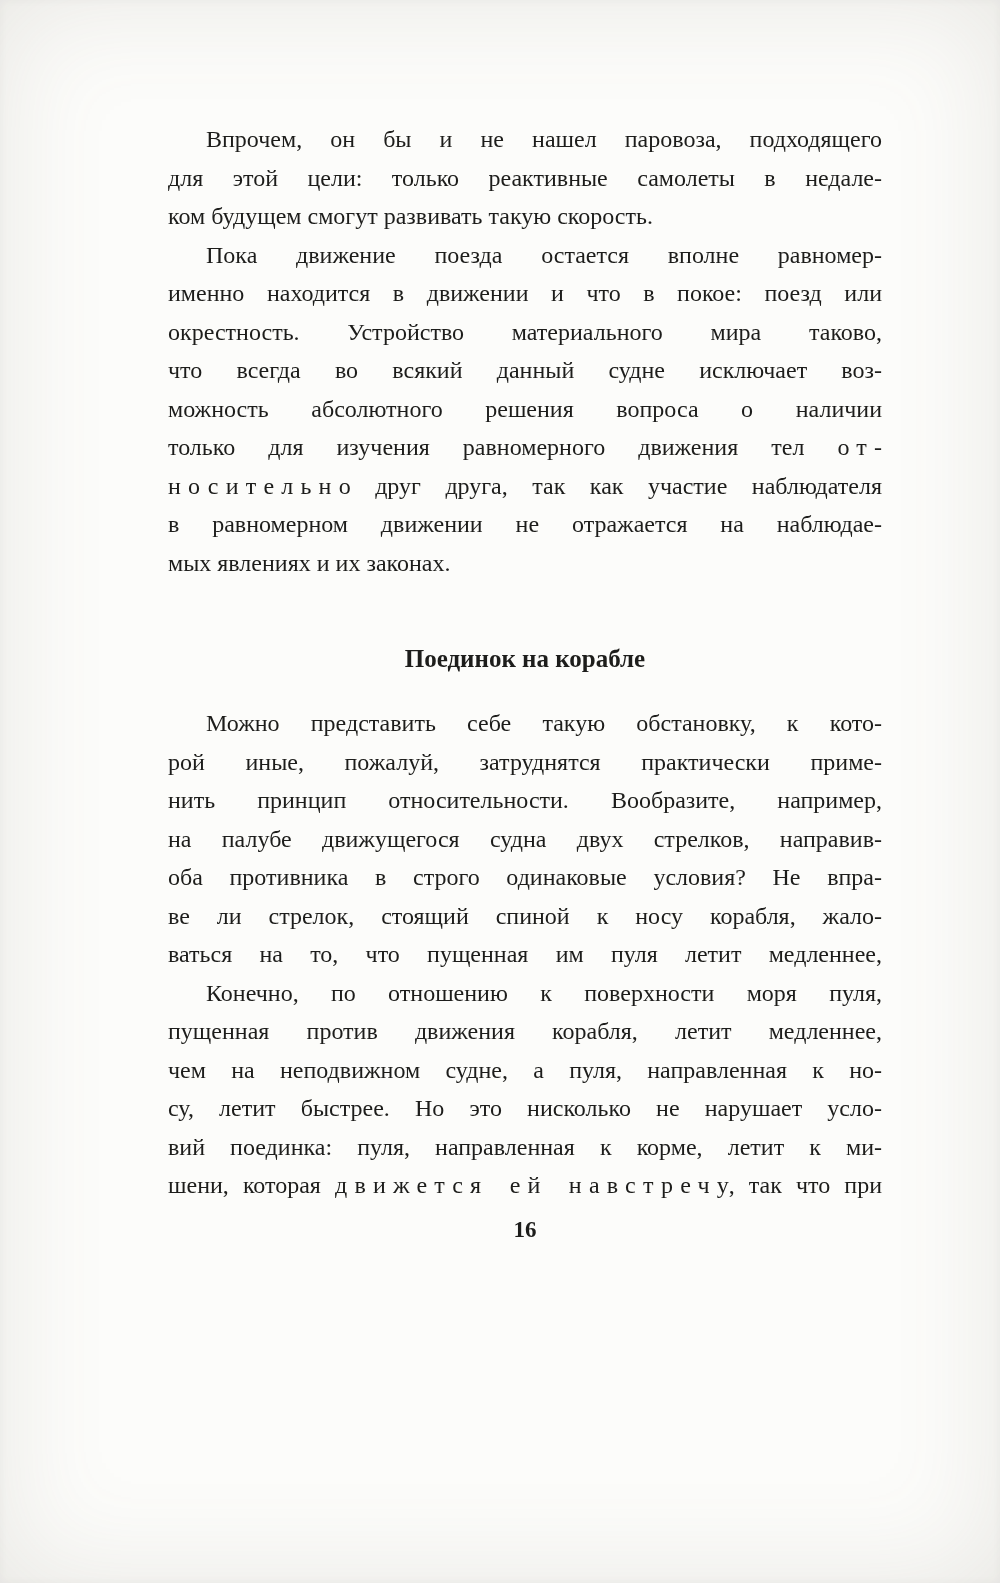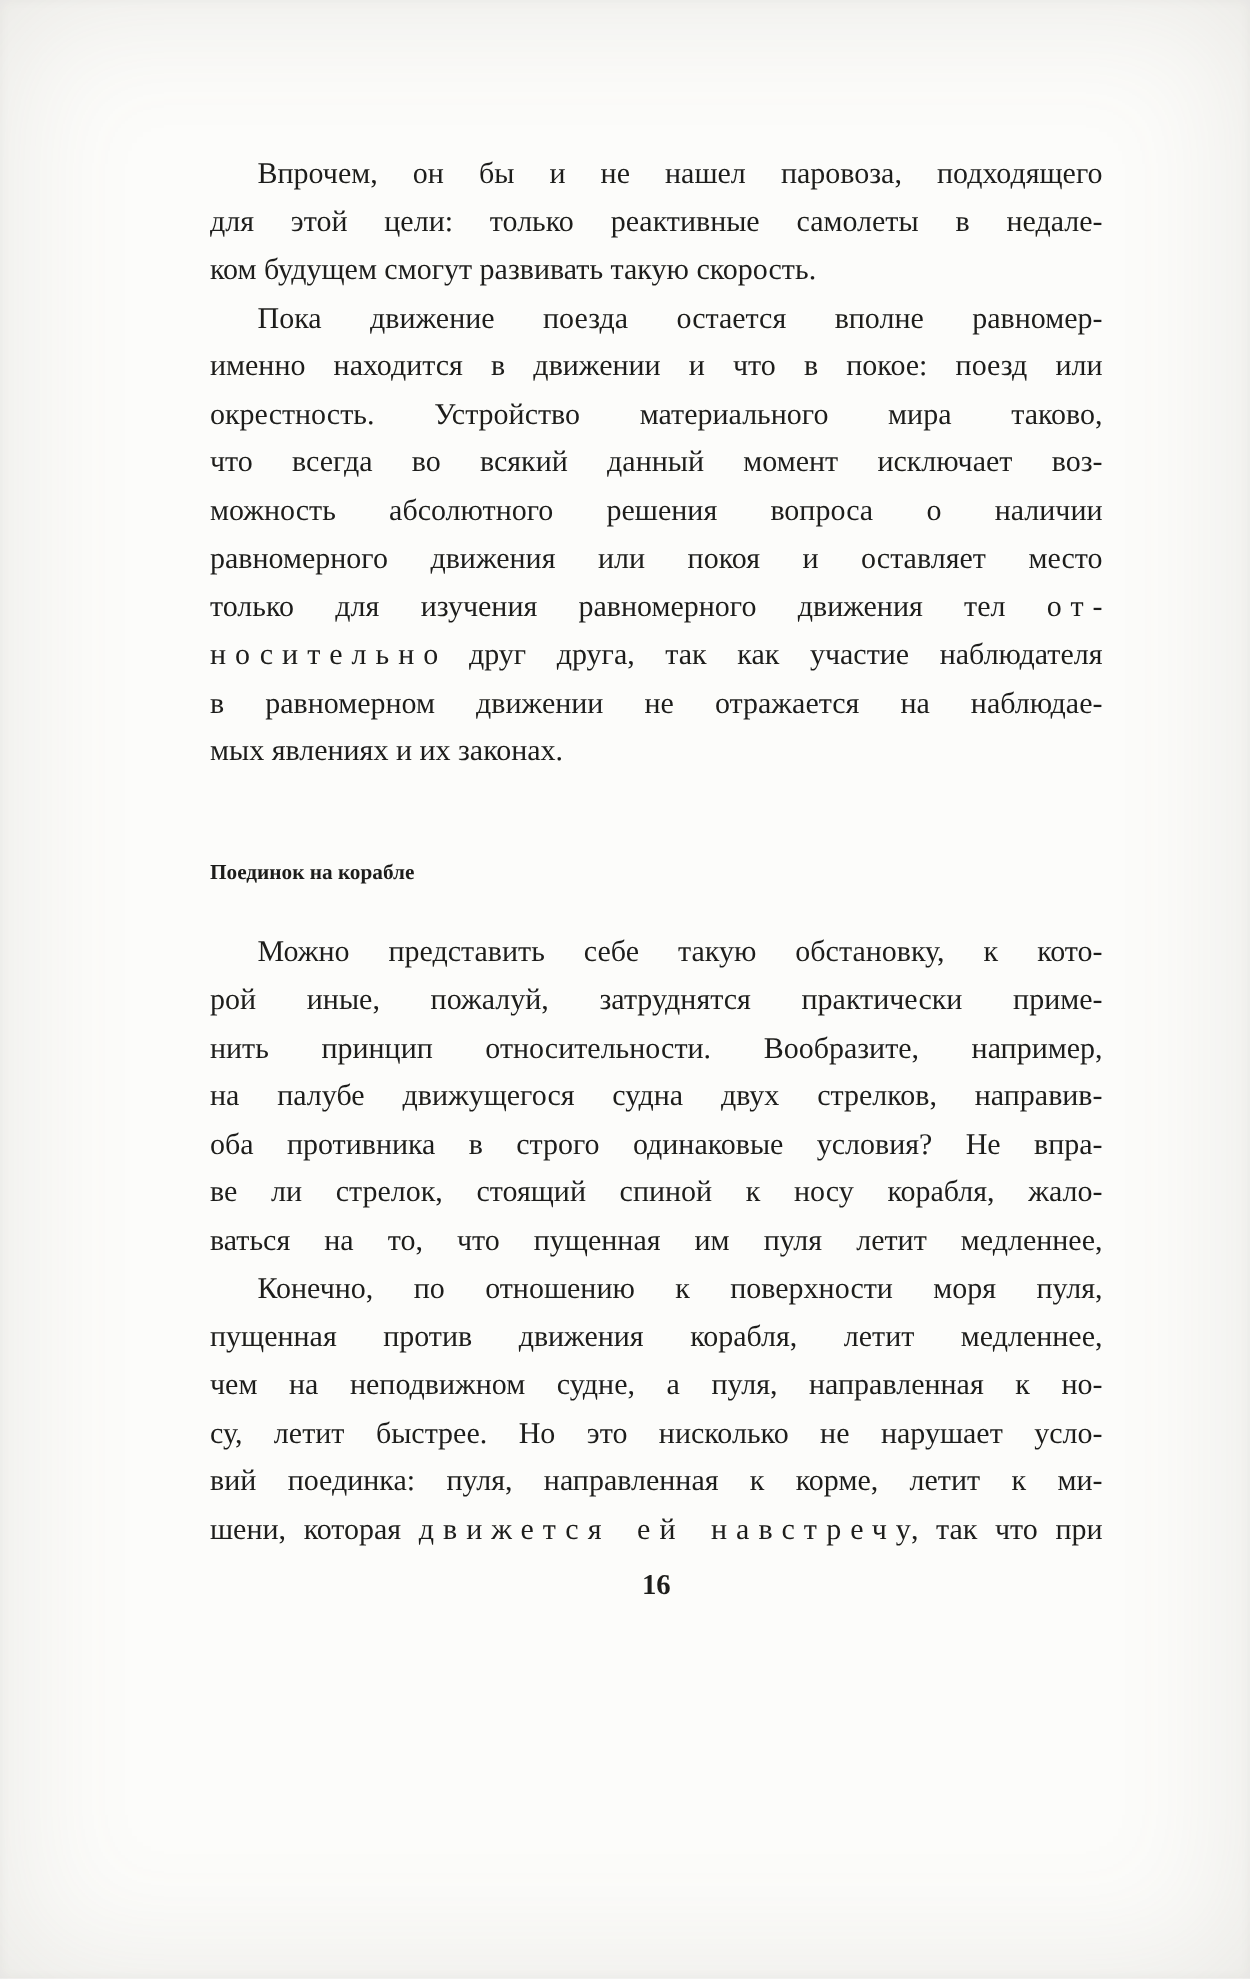--- a/index.html
+++ b/index.html
@@ -42,24 +42,24 @@
   .line.lastline { text-align-last: left; }
 
   .line.firstline { text-indent: 38px; }
 
   .spaced {
     letter-spacing: 0.30em;
     margin-right: -0.30em;
   }
 
   .section-heading {
-    font-size: 17px;
+    font-size: 25px;
     line-height: 40px;
     font-weight: bold;
-    text-align: left;
+    text-align: center;
     margin: 57px 0 25px 0;
   }
 
   .page-number {
     margin-top: 12px;
     text-align: center;
     font-size: 23px;
     font-weight: bold;
   }
 </style>
@@ -71,23 +71,22 @@
     <div id="text-blocks">
         <div class="paragraph">
           <div class="line firstline"><span>Впрочем, он бы и не нашел паровоза, подходящего</span></div>
           <div class="line"><span>для этой цели: только реактивные самолеты в недале-</span></div>
           <div class="line lastline"><span>ком будущем смогут развивать такую скорость.</span></div>
         </div>
         <div class="paragraph">
           <div class="line firstline"><span>Пока движение поезда остается вполне равномер-</span></div>
           <div class="line"><span>именно находится в движении и что в покое: поезд или</span></div>
           <div class="line"><span>окрестность. Устройство материального мира таково,</span></div>
-          <div class="line"><span>что всегда во всякий данный момент исключает воз-</span></div>
+          <div class="line"><span>что всегда во всякий данный судне исключает воз-</span></div>
           <div class="line"><span>можность абсолютного решения вопроса о наличии</span></div>
-          <div class="line"><span>равномерного движения или покоя и оставляет место</span></div>
           <div class="line"><span>только для изучения равномерного движения тел </span><span class="spaced">от-</span></div>
           <div class="line"><span class="spaced">носительно</span><span> друг друга, так как участие наблюдателя</span></div>
           <div class="line"><span>в равномерном движении не отражается на наблюдае-</span></div>
           <div class="line lastline"><span>мых явлениях и их законах.</span></div>
         </div>
         <h2 class="section-heading">Поединок на корабле</h2>
         <div class="paragraph">
           <div class="line firstline"><span>Можно представить себе такую обстановку, к кото-</span></div>
           <div class="line"><span>рой иные, пожалуй, затруднятся практически приме-</span></div>
           <div class="line"><span>нить принцип относительности. Вообразите, например,</span></div>

